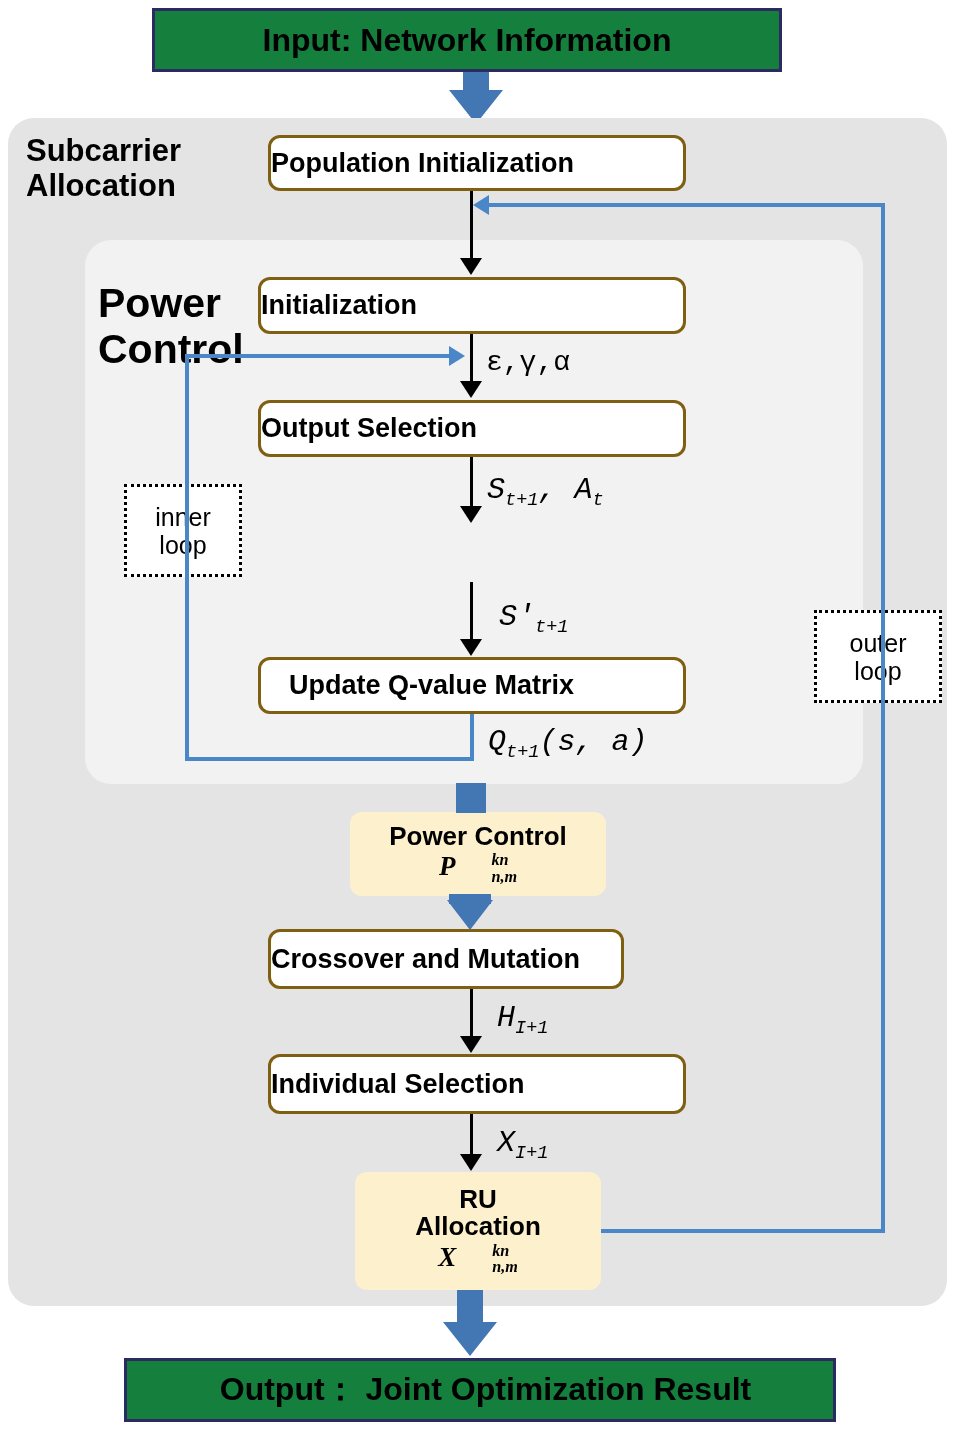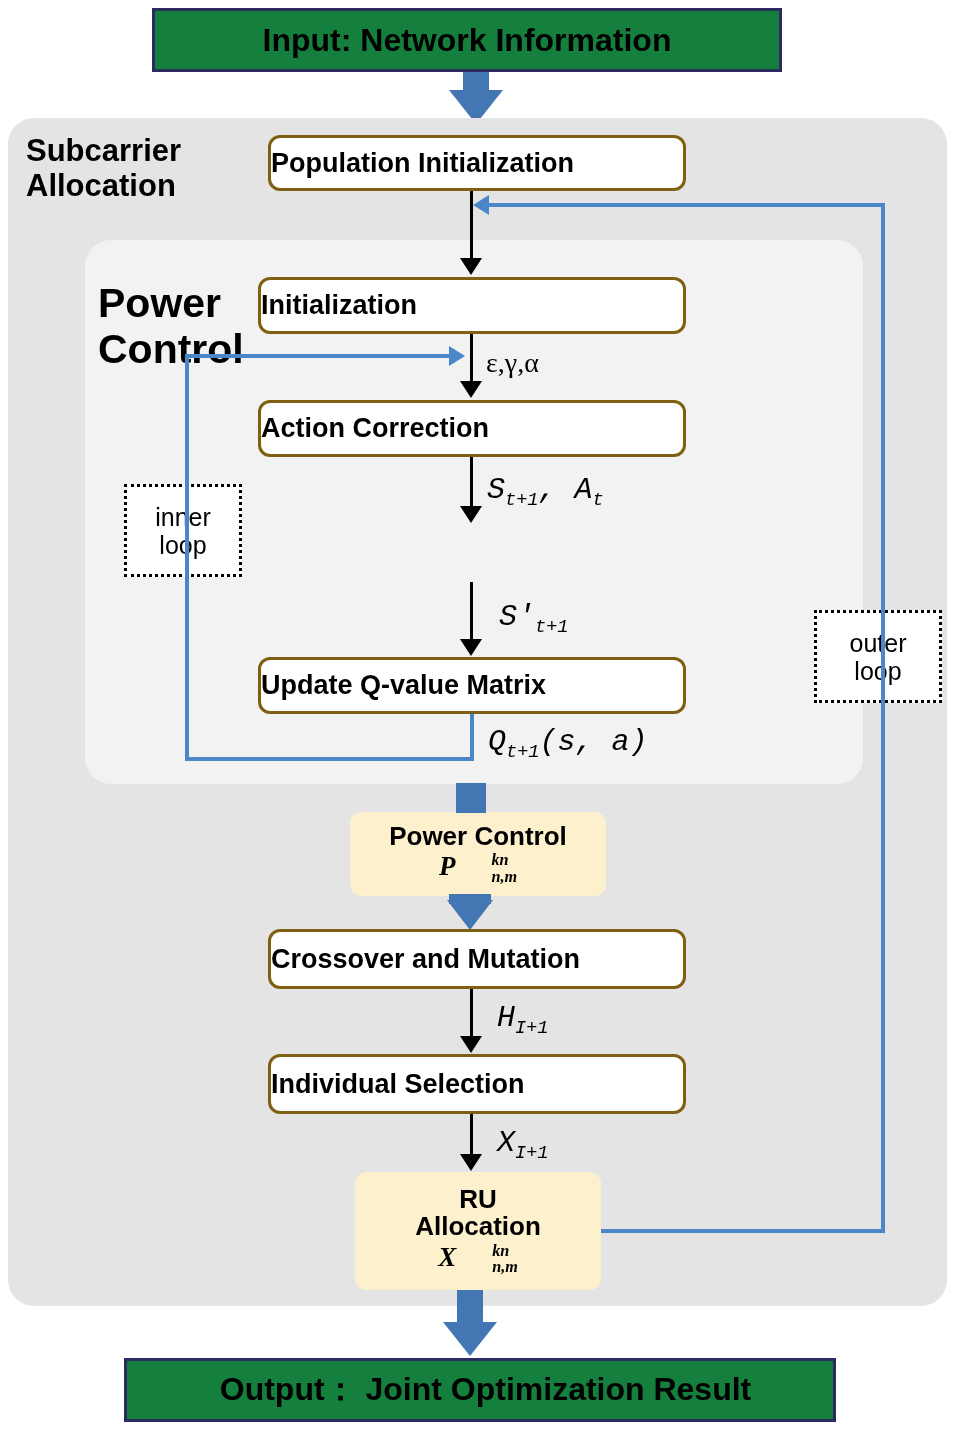--- a/index.html
+++ b/index.html
@@ -70,22 +70,22 @@
     align-items:center;
     justify-content:flex-start;
     font-size:27px;
     font-weight:bold;
     color:#000;
   }
   #box-pop-init  { left:268px; top:135px; width:418px; height:56px;}
   #box-init      { left:258px; top:277px; width:428px; height:57px;}
   #box-action    { left:258px; top:400px; width:428px; height:57px;}
   #box-status    { left:258px; top:525px; width:428px; height:57px;}
-  #box-updateq   { left:258px; top:657px; width:428px; height:57px;}
-  #box-crossover { left:268px; top:929px; width:418px; height:60px;}
+  #box-updateq   { left:258px; top:657px; width:428px; height:57px;padding-left:28px;}
+  #box-crossover { left:268px; top:929px; width:356px; height:60px;}
   #box-individual{ left:268px; top:1054px; width:418px; height:60px;}
 
   
   .hl{
     position:absolute;
     background:#fdf1cd;
     border-radius:12px;
     box-sizing:border-box;
     display:flex;
     flex-direction:column;
@@ -121,21 +121,21 @@
   
   .mlabel{
     position:absolute;
     font-family:Liberation Mono, monospace;
     font-style:italic;
     color:#000;
     white-space:nowrap;
   }
   .mlabel sub{font-size:.62em;font-style:italic;}
 
-  #lab-egamma{ left:486px; top:347px; font-size:28px; font-style:normal; font-family:Liberation Serif, serif;}
+  #lab-egamma{ left:486px; top:347px; font-size:28px; font-style:normal; font-family:Liberation Mono, monospace;}
   #lab-sa    { left:487px; top:473px; font-size:30px;}
   #lab-sprime{ left:499px; top:600px; font-size:30px;text-align:right;}
   #lab-q     { left:488px; top:725px; font-size:30px;}
   #lab-h     { left:497px; top:1001px; font-size:30px;}
   #lab-x     { left:497px; top:1126px; font-size:30px;}
 
   .stack{
     position:relative;
     display:inline-block;
     vertical-align:middle;
@@ -211,21 +211,21 @@
   <div class="grp-label" id="lbl-power">Power
 Control</div>
 
   <div class="proc" id="box-pop-init">
     <span>Population Initialization</span>
   </div>
   <div class="proc" id="box-init">
     <span>Initialization</span>
   </div>
   <div class="proc" id="box-action">
-    <span>Action Correction</span>
+    <span>Output Selection</span>
   </div>
   <div class="proc" id="box-updateq">
     <span>Update Q-value Matrix</span>
   </div>
   <div class="proc" id="box-crossover">
     <span>Crossover and Mutation</span>
   </div>
   <div class="proc" id="box-individual">
     <span>Individual Selection</span>
   </div>

